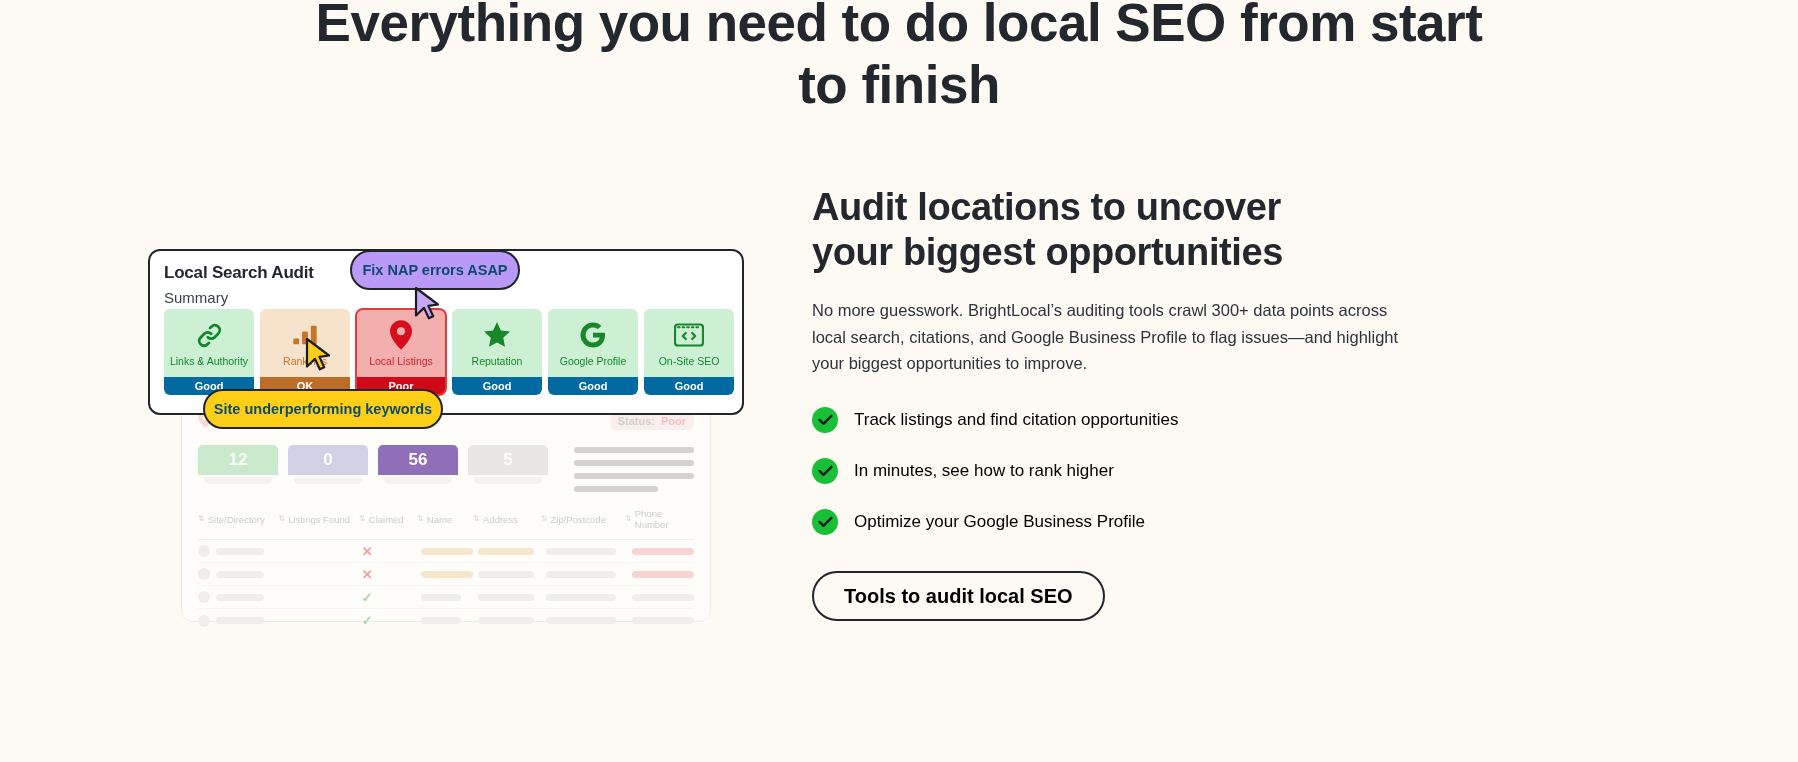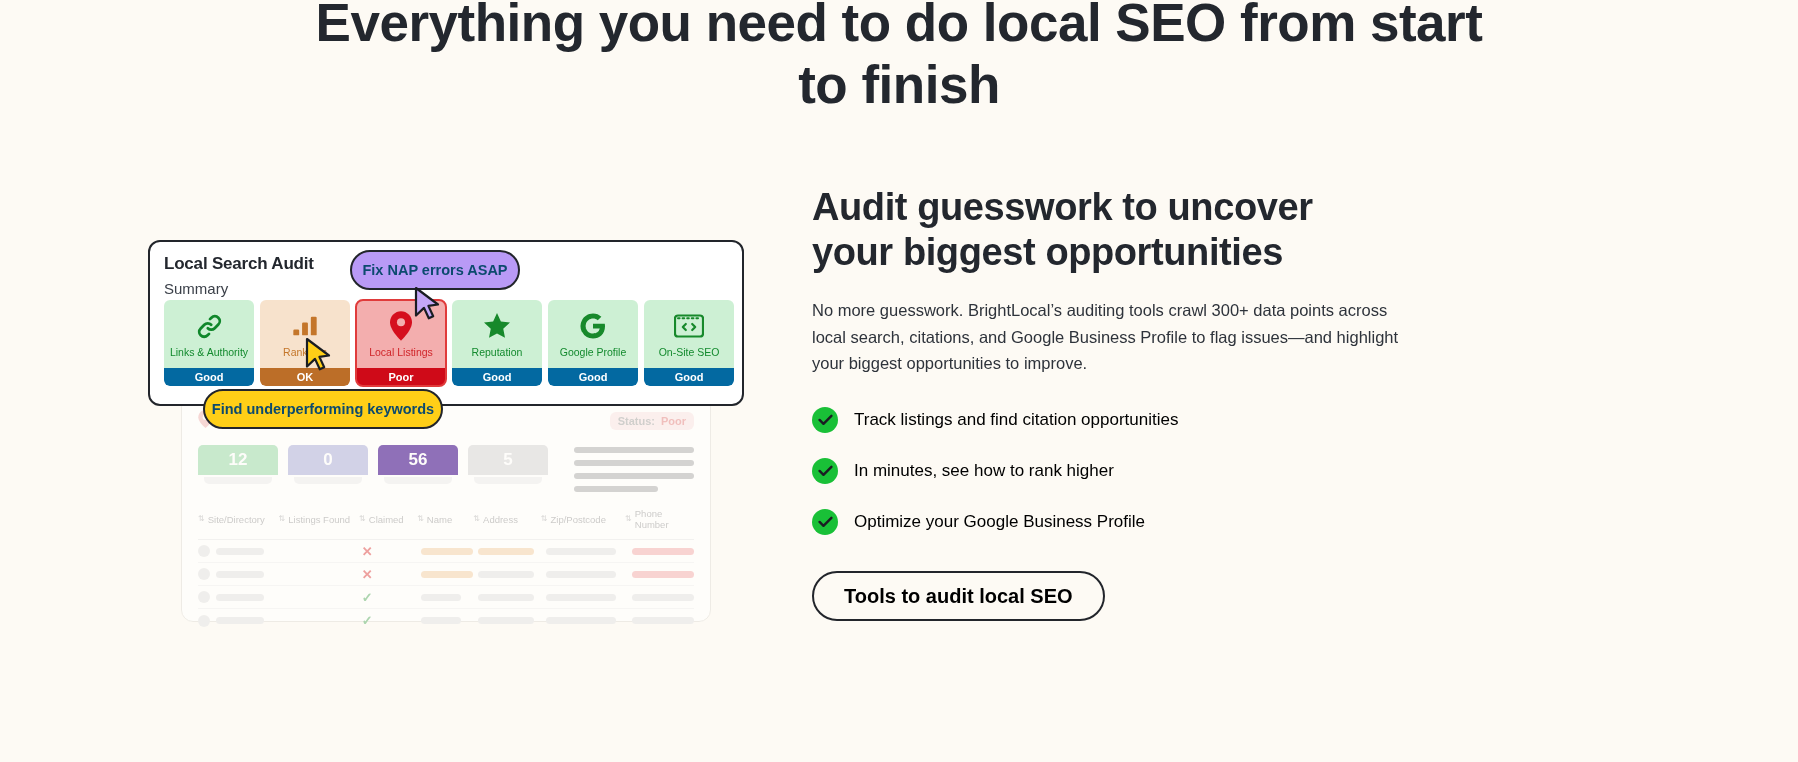--- a/index.html
+++ b/index.html
@@ -22,21 +22,21 @@
     font-weight: 800;
     letter-spacing: -0.5px;
     color: #23272e;
   }
   .headline span { display: block; }
 
   
   .visual { position: absolute; left: 148px; top: 232px; width: 600px; height: 390px; }
 
   .audit-card {
-    position: absolute; left: 0; top: 8px;
+    position: absolute; left: 0; top: 17px;
     width: 596px; height: 166px;
     background: #ffffff;
     border: 2px solid #22252b;
     border-radius: 12px;
     z-index: 3;
     padding: 12px 14px 0 14px;
   }
   .audit-title { font-size: 17px; font-weight: 700; color: #23272e; letter-spacing: -0.2px; }
   .audit-sub { font-size: 15px; color: #3b4049; margin-top: 6px; }
 
@@ -447,37 +447,37 @@
             </span>
             <span class="lbl">On-Site SEO</span>
           </div>
           <div class="badge">Good</div>
         </div>
 
       </div>
     </div>
 
     <div class="pill pill-purple">Fix NAP errors ASAP</div>
-    <div class="pill pill-yellow">Find underperforming keywords</div>
+    <div class="pill pill-yellow">Site underperforming keywords</div>
 
     <span class="cursor cursor-purple">
       <svg width="28" height="38" viewBox="0 0 28 38">
           <path d="M2 2l22 16.5-9.6 1.4 4.8 10.4-4.4 2-4.8-10.4L2 29.5z" fill="#c4a7f7" stroke="#1a1d22" stroke-width="2.2" stroke-linejoin="round"></path>
         </svg>
     </span>
     <span class="cursor cursor-yellow">
       <svg width="28" height="38" viewBox="0 0 28 38">
           <path d="M2 2l22 16.5-9.6 1.4 4.8 10.4-4.4 2-4.8-10.4L2 29.5z" fill="#ffcf17" stroke="#1a1d22" stroke-width="2.2" stroke-linejoin="round"></path>
         </svg>
     </span>
   </div>
 
   <div class="right">
     <h2 class="r-title">
-      <span>Audit guesswork to uncover</span><br>
+      <span>Audit locations to uncover</span><br>
       <span>your biggest opportunities</span>
     </h2>
     <p class="r-body">No more guesswork. BrightLocal’s auditing tools crawl 300+ data points across local search, citations, and Google Business Profile to flag issues—and highlight your biggest opportunities to improve.</p>
 
     <div class="checklist">
       <div class="ck">
         <span class="ck-icon">
           <svg width="15" height="12" viewBox="0 0 16 13">
               <path d="M1.6 6.4l4.2 4.2L14.4 2" fill="none" stroke="#1a1d22" stroke-width="2.6" stroke-linecap="round" stroke-linejoin="round"></path>
             </svg>

